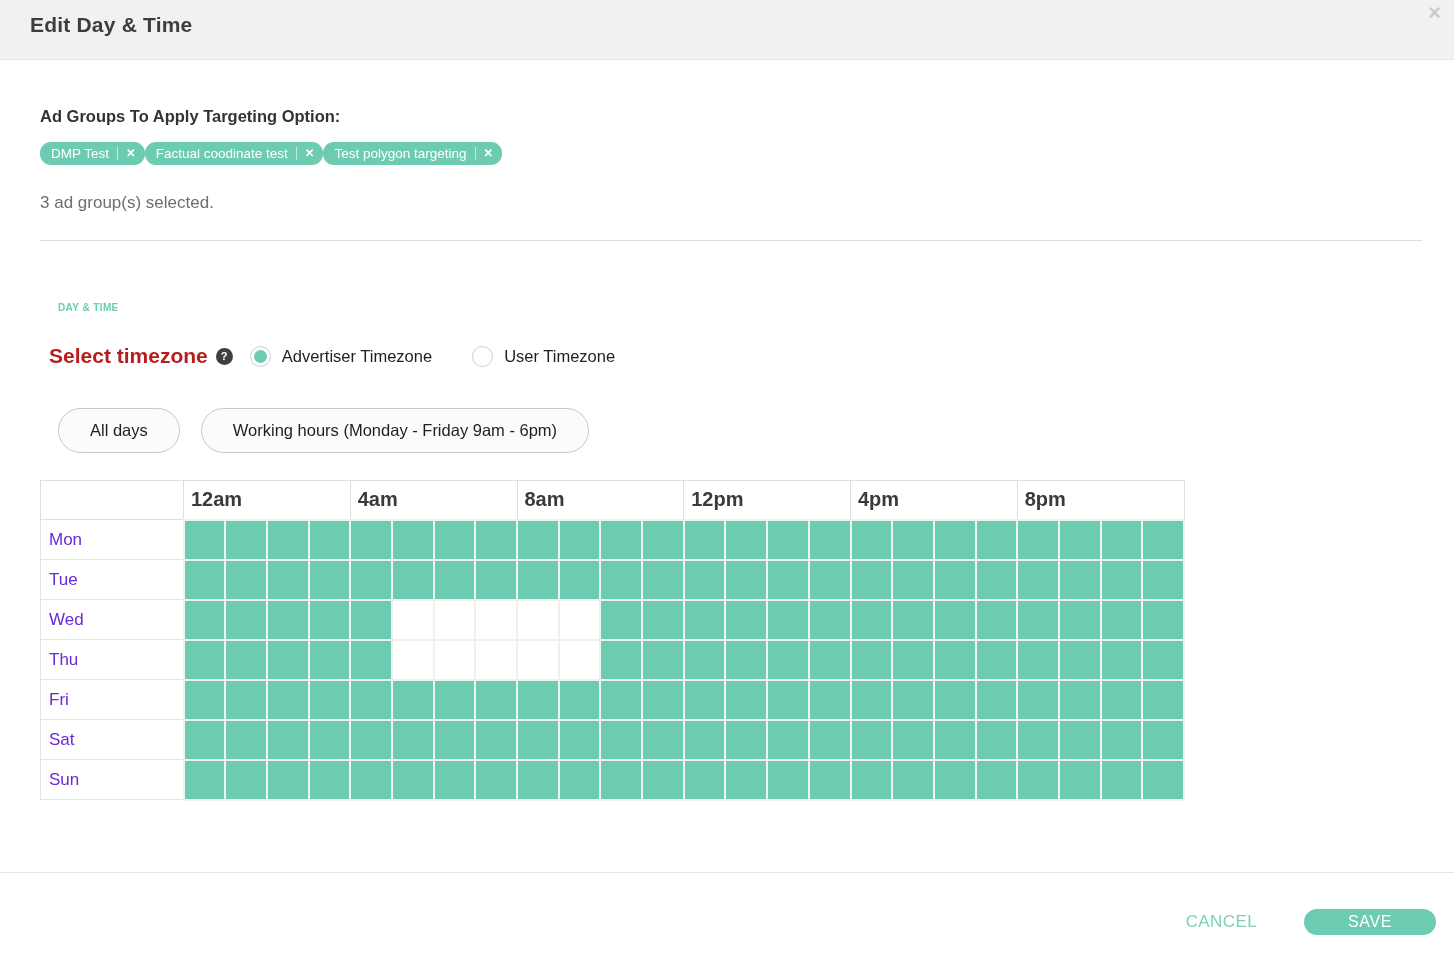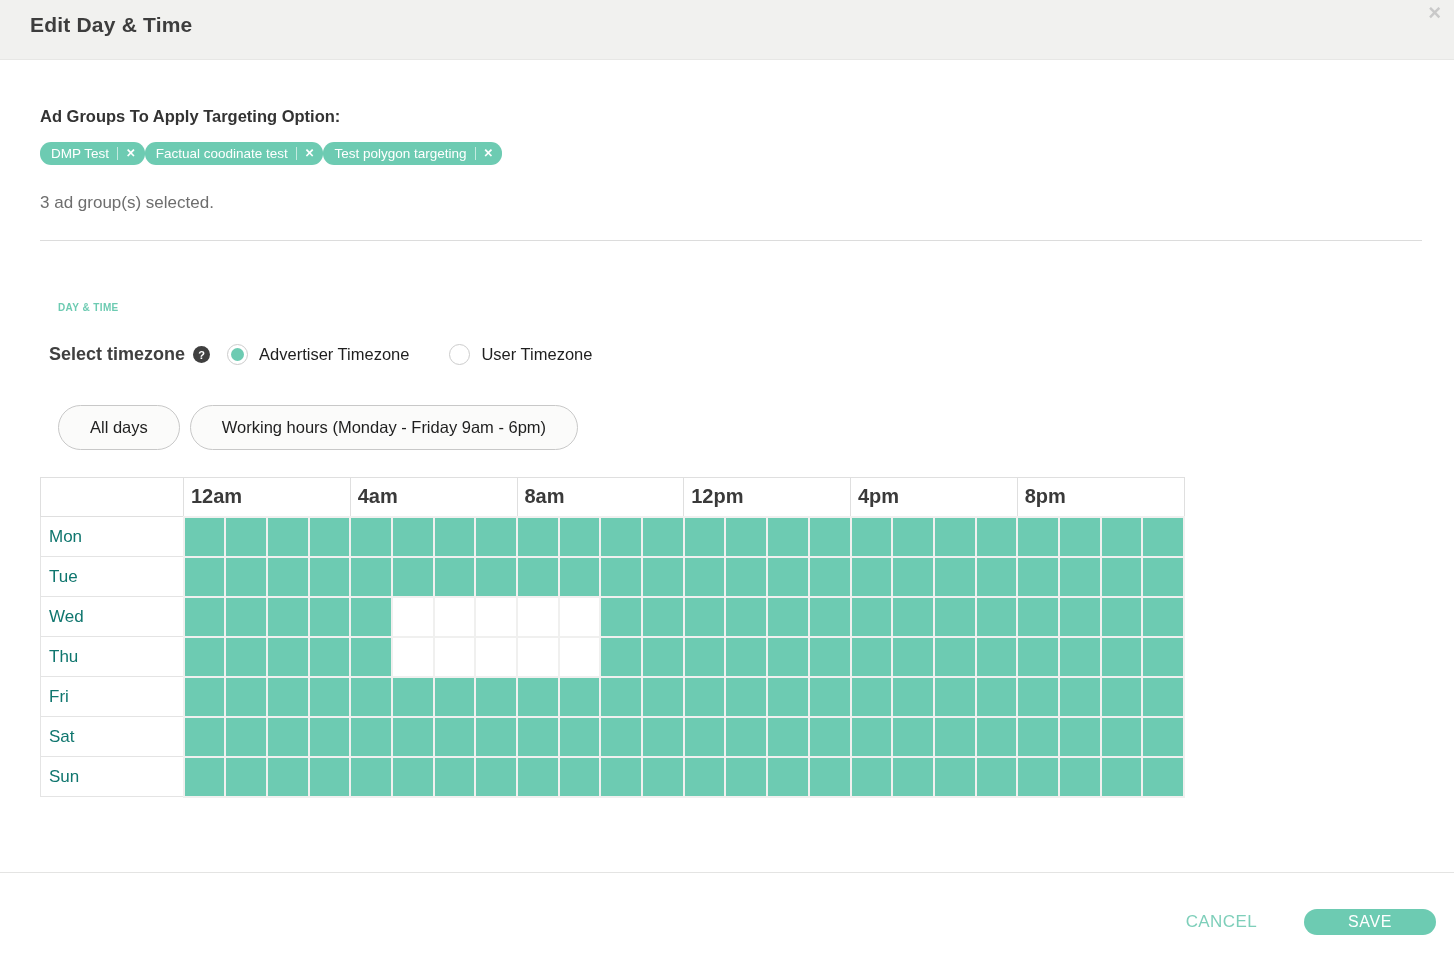--- a/index.html
+++ b/index.html
@@ -19,40 +19,40 @@
   .tag { background:var(--accent); color:#fff; border-radius:11px; height:23px;
          display:inline-flex; align-items:center; padding:0 9px 0 11px; font-size:13.5px; }
   .tag-sep { width:1px; height:13px; background:rgba(255,255,255,.6); margin:0 8px; }
   .tag-x { font-size:11.5px; font-weight:bold; cursor:pointer; line-height:1; }
   .summary { margin-top:28px; font-size:17px; color:#6e6e6e; }
   hr.divider { margin:27px 0 0; border:0; border-top:1px solid #dcdcdc; width:1382px; }
 
   .section-title { margin:61px 0 0 18px; font-size:10px; font-weight:bold; color:var(--accent); letter-spacing:.4px; }
 
   .tz-row { margin:31px 0 0 9px; display:flex; align-items:center; }
-  .tz-label { font-size:18px; font-weight:bold; color:#404040; }
+  .tz-label { font-size:21px; font-weight:bold; color:#b91c1c; }
   .help { width:17px; height:17px; border-radius:50%; background:#3f3f3f; color:#fff; font-size:11px;
           font-weight:bold; display:inline-flex; align-items:center; justify-content:center; margin-left:8px; cursor:pointer; }
   .radio { width:21px; height:21px; border-radius:50%; border:1px solid #ccc; background:#fff;
            display:inline-flex; align-items:center; justify-content:center; cursor:pointer; flex:none; }
   .radio.first { margin-left:17px; }
   .radio.second { margin-left:40px; }
   .radio .dot { width:13px; height:13px; border-radius:50%; background:var(--accent); }
   .radio-label { font-size:16.5px; color:#1f1f1f; margin-left:11px; cursor:pointer; }
 
-  .presets { margin:40px 0 0 18px; display:flex; gap:10px; }
+  .presets { margin:40px 0 0 18px; display:flex; gap:21px; }
   .preset { border:1px solid #c8c8c8; background:#fbfbfa; border-radius:23px; height:45px; padding:0 31px;
             font-size:16.5px; color:#1f1f1f; font-family:inherit; display:inline-flex; align-items:center; cursor:pointer; }
 
   table.grid { margin-top:27px; border-collapse:collapse; table-layout:fixed; width:1145px; }
   th.corner { border:1px solid #dfdfdf; height:39px; background:#fff; }
   th.hour-head { border:1px solid #dfdfdf; border-right:0; height:39px; text-align:left; padding-left:7px;
                  font-size:20px; font-weight:600; color:#3a3a3a; background:#fff; }
   th.hour-head:last-child { border-right:1px solid #dfdfdf; }
-  td.day-label { height:40px; border:1px solid #e4e4e4; font-size:17px; color:#0f766e; padding-left:8px; background:#fff; }
+  td.day-label { height:40px; border:1px solid #e4e4e4; font-size:17px; color:#6d28d9; padding-left:8px; background:#fff; }
   td.hour-cell { border:2px solid #f0f0ef; background:#fff; height:40px; cursor:pointer; }
   td.hour-cell.on { background:var(--cell-on); }
 
   footer { position:absolute; bottom:0; left:0; width:100%; height:82px; border-top:1px solid #e4e4e3;
            display:flex; align-items:center; justify-content:flex-end; padding:16px 18px 0 15px; background:#fff; }
   .cancel { color:#7ecfba; font-size:17px; letter-spacing:.4px; margin-right:47px; cursor:pointer; }
   .save { background:var(--accent); color:#fff; border:none; border-radius:22px; width:132px; height:26px;
           font-size:16px; letter-spacing:.6px; font-family:inherit; cursor:pointer; }
 </style>
 </head>

